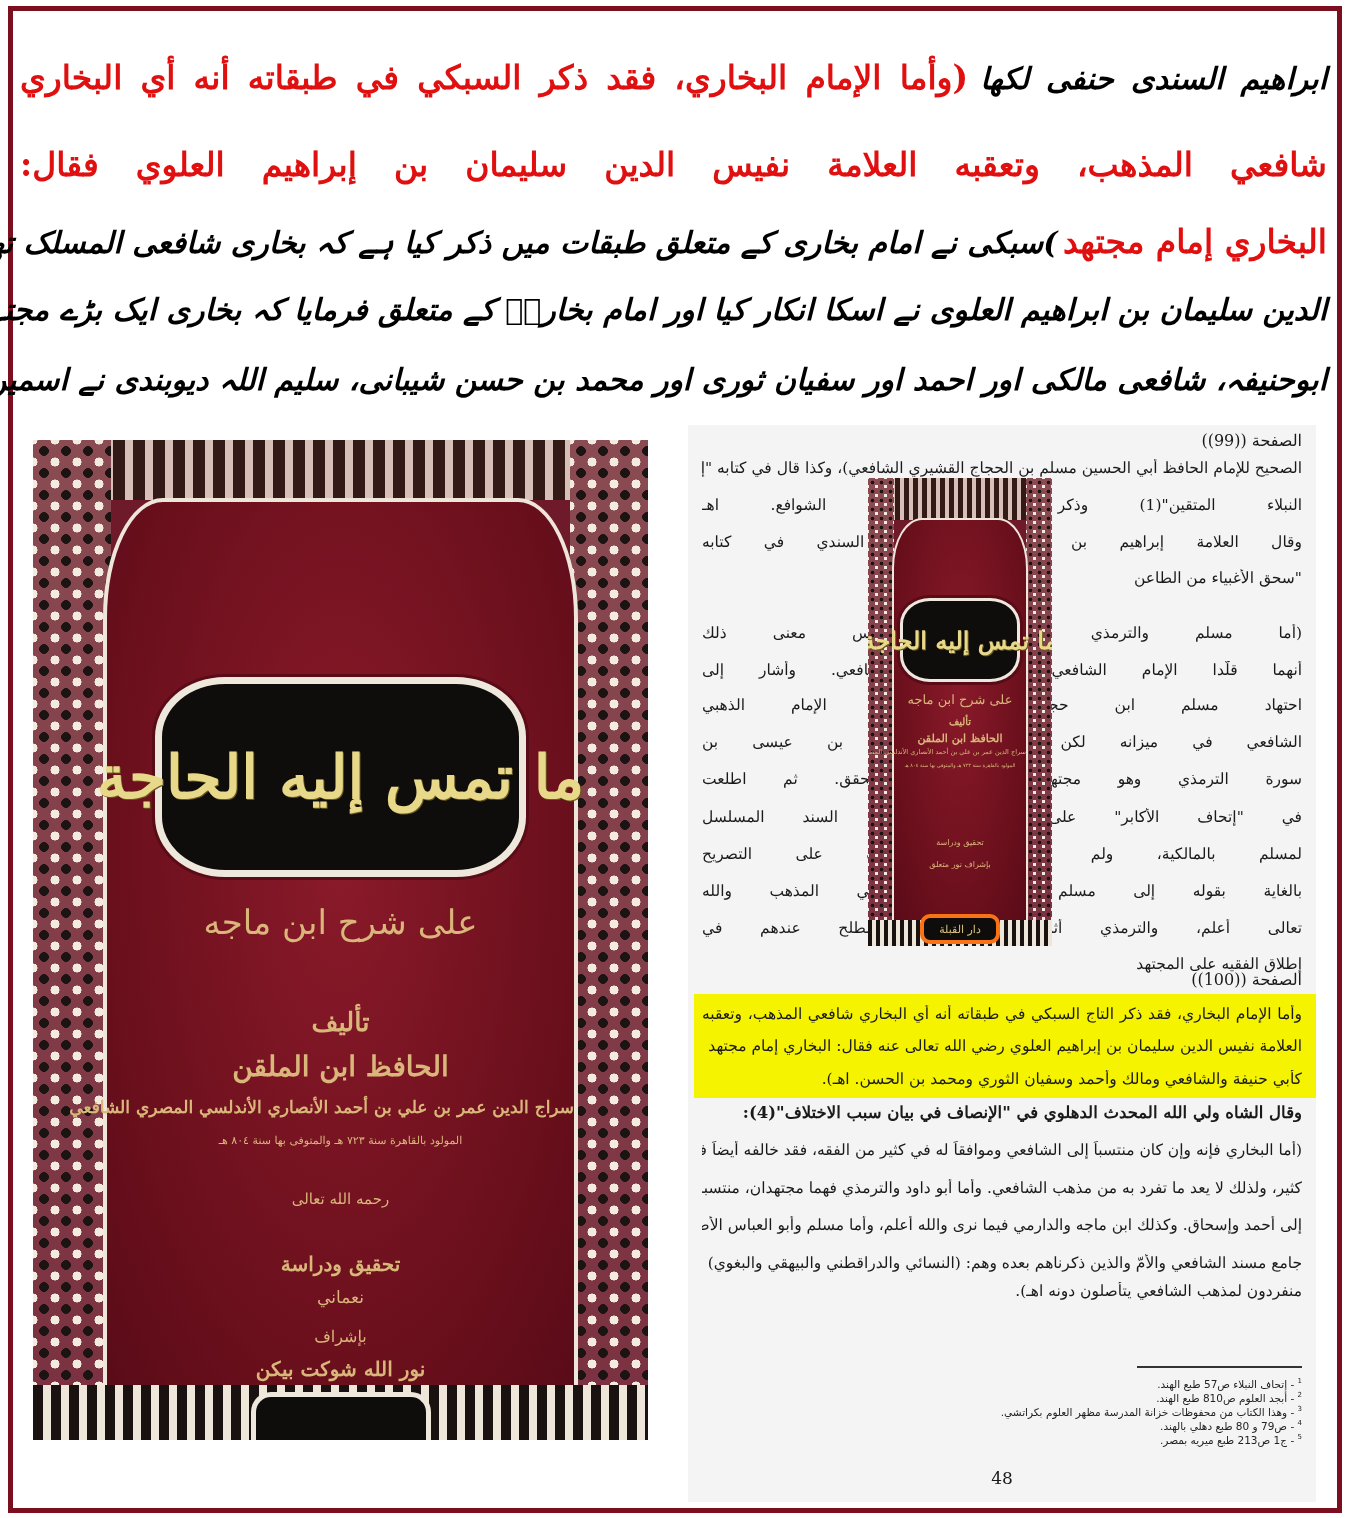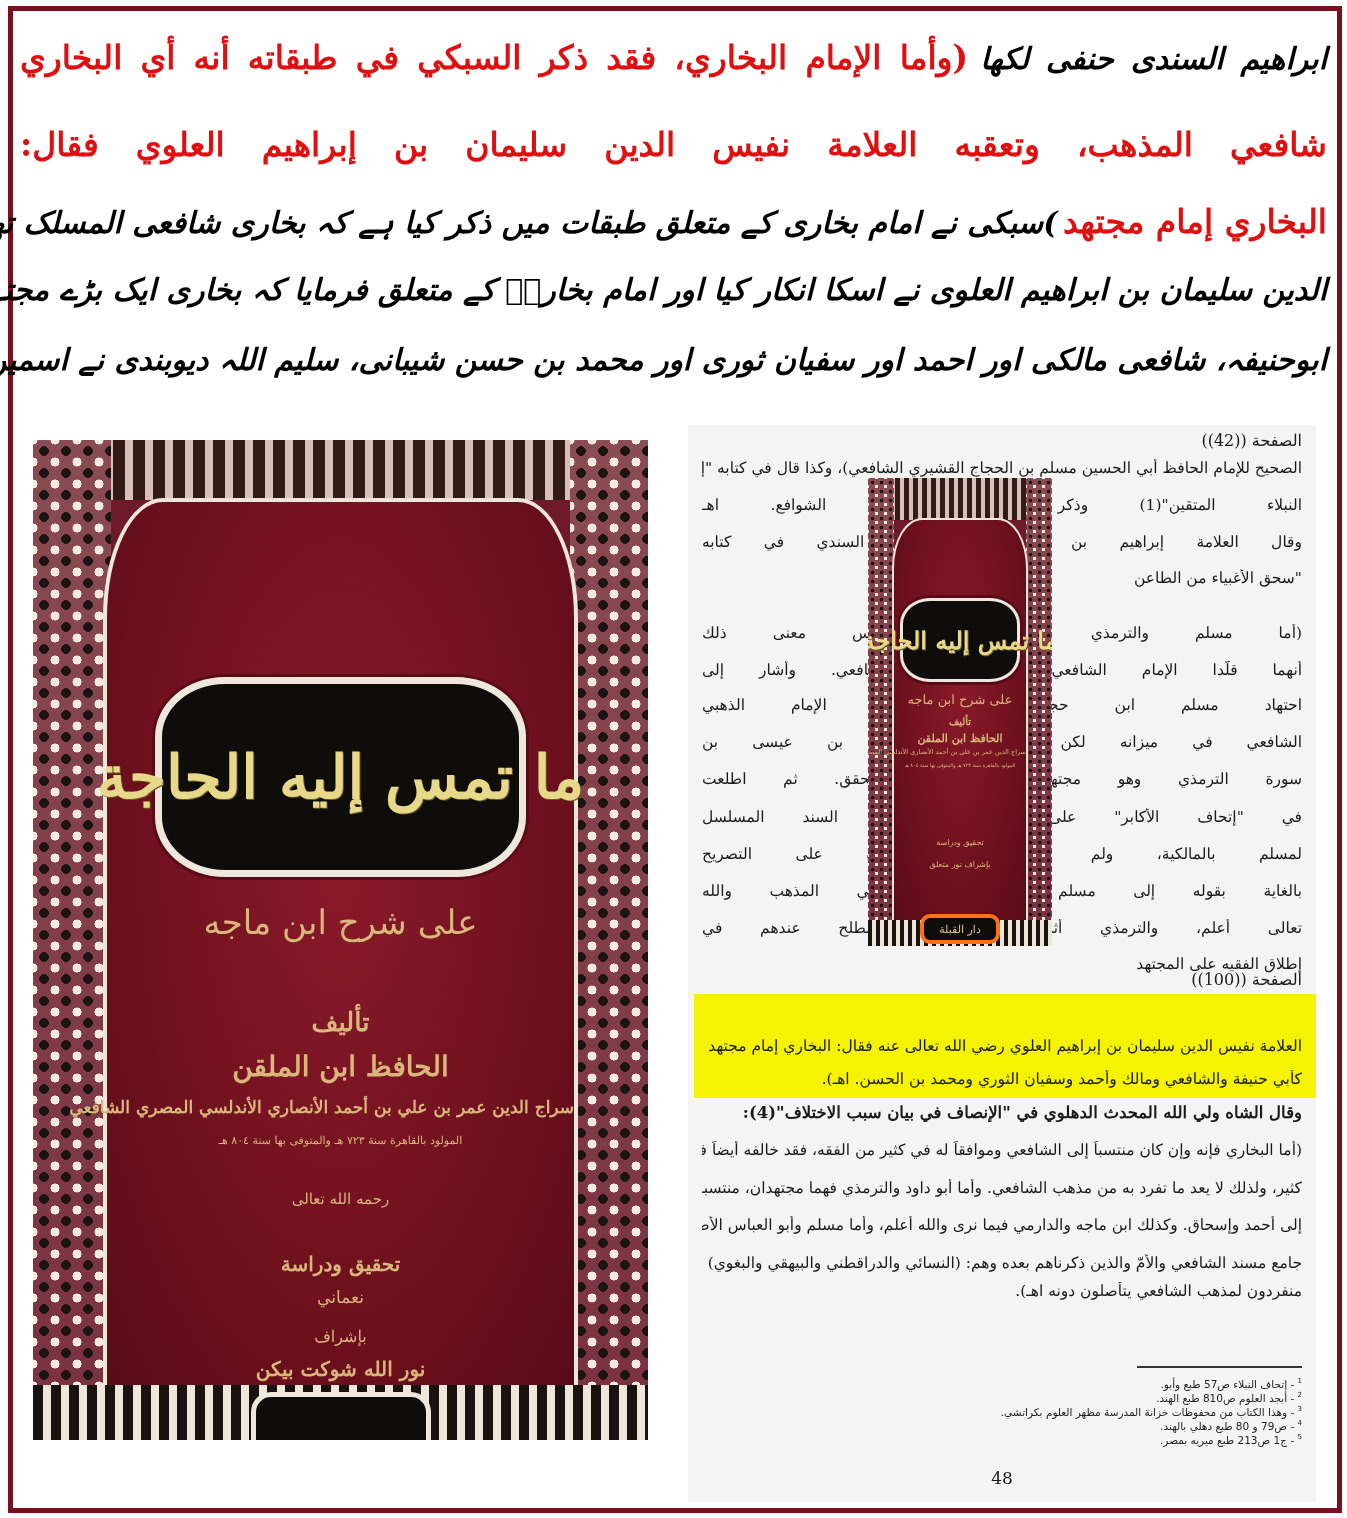--- a/index.html
+++ b/index.html
@@ -12,21 +12,21 @@
   }
 
   
   .header {
     position: absolute; left: 20px; top: 30px; width: 1307px;
     direction: rtl; text-align: right;
   }
   .hline {
     position: absolute; right: 0; left: 0; white-space: nowrap;
     font-family: "DejaVu Serif", serif; font-weight: bold;
-    direction: rtl; text-align: justify; text-align-last: justify;
+    direction: rtl; text-align: justify; text-align-last: justify; margin-top: 20px;
   }
   .hline .ur { color: #000000; font-size: 30px; font-style: italic; }
   .hline .ar { color: #e01010; font-size: 33px; }
   .l1 { top: 8px;  height: 60px; }
   .l2 { top: 95px; height: 60px; }
   .l3 { top: 172px; height: 60px; }
   .l4 { top: 242px; height: 60px; }
   .l5 { top: 312px; height: 60px; }
 
   
@@ -189,50 +189,51 @@
     <div class="gold bc-ishraf">بإشراف</div>
     <div class="gold bc-supervisor">نور الله شوكت بيكن</div>
   </div>
   <div class="pattern-bottom"></div>
   <div class="bc-publisher-plaque"></div>
 </div>
 
 <div class="stray"></div>
 
 <div class="page">
-  <div class="ln heading" style="top:6px;">الصفحة ((42))</div>
+  <div class="ln heading" style="top:6px;">الصفحة ((99))</div>
   <div class="ln" style="top:34px;">الصحيح للإمام الحافظ أبي الحسين مسلم بن الحجاج القشيري الشافعي)، وكذا قال في كتابه "إتحاف</div>
   <div class="ln" style="top:71px;">النبلاء المتقين"(1) وذكر                                   والنسائي في الشوافع. اهـ</div>
   <div class="ln" style="top:108px;">وقال العلامة إبراهيم بن ال                                  سم التتوي السندي في كتابه</div>
   <div class="ln short" style="top:144px;">"سحق الأغبياء من الطاعن</div>
   <div class="ln" style="top:199px;">(أما مسلم والترمذي                                         شعيان، لكن ليس معنى ذلك</div>
   <div class="ln" style="top:236px;">أنهما قلّدا الإمام الشافعي،                                  سما فقه الشافعي. وأشار إلى</div>
   <div class="ln" style="top:271px;">احتهاد مسلم ابن حجر                                         هاد الترمذي، الإمام الذهبي</div>
   <div class="ln" style="top:308px;">الشافعي في ميزانه لكن                                       ن اسمه محمد بن عيسى بن</div>
   <div class="ln" style="top:345px;">سورة الترمذي وهو مجتهد                                     رمذي ولم يحقق. ثم اطلعت</div>
   <div class="ln" style="top:383px;">في "إتحاف الأكابر" على                                     ك أنه ساق السند المسلسل</div>
   <div class="ln" style="top:420px;">لمسلم بالمالكية، ولم يبين                                   في الإتحاف على التصريح</div>
   <div class="ln" style="top:457px;">بالغاية بقوله إلى مسلم فـ                                     صحيح مالكي المذهب والله</div>
   <div class="ln" style="top:494px;">تعالى أعلم، والترمذي أثب                                    كما هو مصطلح عندهم في</div>
   <div class="ln short" style="top:530px;">إطلاق الفقيه على المجتهد</div>
   <div class="ln heading" style="top:545px;">الصفحة ((100))</div>
 
   <div class="highlight"></div>
+  <div class="ln" style="top:580px;">وأما الإمام البخاري، فقد ذكر التاج السبكي في طبقاته أنه أي البخاري شافعي المذهب، وتعقبه</div>
   <div class="ln" style="top:612px;">العلامة نفيس الدين سليمان بن إبراهيم العلوي رضي الله تعالى عنه فقال: البخاري إمام مجتهد برأسه</div>
   <div class="ln short" style="top:645px;">كأبي حنيفة والشافعي ومالك وأحمد وسفيان الثوري ومحمد بن الحسن. اهـ).</div>
 
   <div class="ln bold" style="top:678px;">وقال الشاه ولي الله المحدث الدهلوي في "الإنصاف في بيان سبب الاختلاف"(4):</div>
   <div class="ln" style="top:716px;">(أما البخاري فإنه وإن كان منتسباً إلى الشافعي وموافقاً له في كثير من الفقه، فقد خالفه أيضاً في</div>
   <div class="ln" style="top:754px;">كثير، ولذلك لا يعد ما تفرد به من مذهب الشافعي. وأما أبو داود والترمذي فهما مجتهدان، منتسبان</div>
   <div class="ln" style="top:791px;">إلى أحمد وإسحاق. وكذلك ابن ماجه والدارمي فيما نرى والله أعلم، وأما مسلم وأبو العباس الأصم</div>
   <div class="ln" style="top:829px;">جامع مسند الشافعي والأمّ والذين ذكرناهم بعده وهم: (النسائي والدراقطني والبيهقي والبغوي) فهم</div>
   <div class="ln short" style="top:857px;">منفردون لمذهب الشافعي يتأصلون دونه اهـ).</div>
 
   <div class="fn-rule" style="top:941px;"></div>
-  <div class="fn" style="top:952px;"><sup>1</sup> <span>- إتحاف النبلاء ص57 طبع وأبو.</span></div>
+  <div class="fn" style="top:952px;"><sup>1</sup> <span>- إتحاف النبلاء ص57 طبع الهند.</span></div>
   <div class="fn" style="top:966px;"><sup>2</sup> <span>- أبجد العلوم ص810 طبع الهند.</span></div>
   <div class="fn" style="top:980px;"><sup>3</sup> <span>- وهذا الكتاب من محفوظات خزانة المدرسة مظهر العلوم بكراتشي.</span></div>
   <div class="fn" style="top:994px;"><sup>4</sup> <span>- ص79 و 80 طبع دهلي بالهند.</span></div>
   <div class="fn" style="top:1008px;"><sup>5</sup> <span>- ج1 ص213 طبع ميريه بمصر.</span></div>
 
   <div class="pagenum">48</div>
 </div>
 
 <div class="smallcover">
   <div class="pattern-top"></div>

